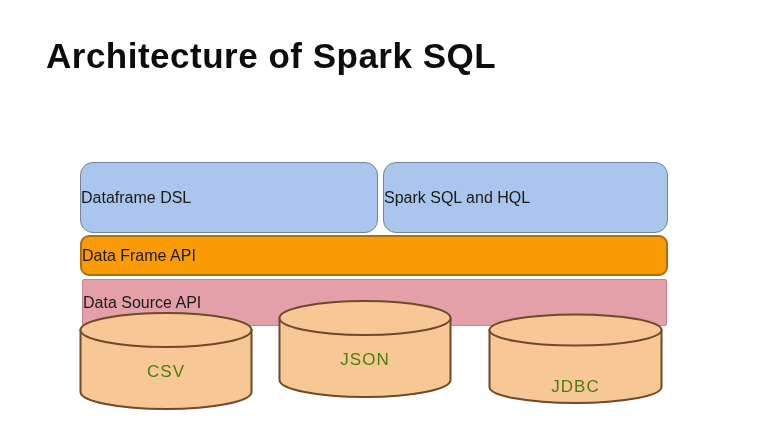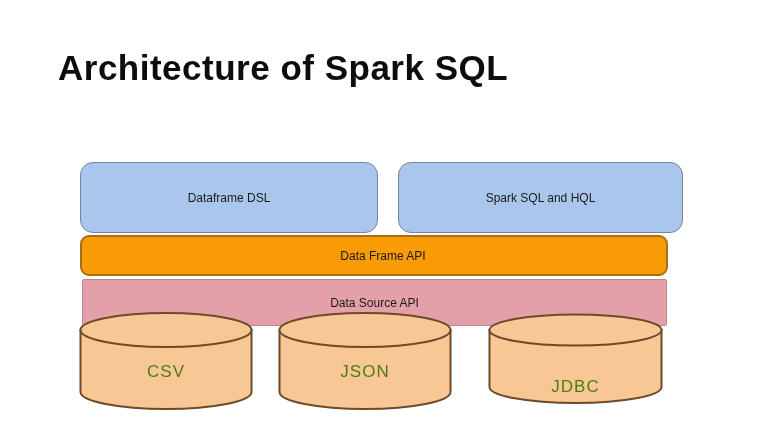--- a/index.html
+++ b/index.html
@@ -8,55 +8,53 @@
     width: 778px;
     height: 437px;
     background: #ffffff;
     font-family: "Liberation Sans", sans-serif;
     overflow: hidden;
   }
   .title {
     position: absolute;
     left: 46px;
     top: 36px;
-    margin: 12px;
+    margin: 0;
     font-size: 35px;
     font-weight: bold;
     color: #0d0d0d;
     letter-spacing: 0.5px;
     white-space: nowrap;
   }
   .layer {
     position: absolute;
     display: flex;
     align-items: center;
-    justify-content: center;
     box-sizing: border-box;
-    font-size: 12px;
+    font-size: 16px;
     color: #1a1a1a;
     text-align: center;
   }
   .blue-box {
     top: 162px;
     height: 71px;
     background: #aac6ec;
     border: 1.5px solid #76849a;
     border-radius: 13px;
   }
   .blue-box.left  { left: 80px;  width: 298px; }
-  .blue-box.right { left: 383px; width: 285px; margin-left: 15px; }
+  .blue-box.right { left: 383px; width: 285px; }
   .orange-bar {
     left: 80px;
     top: 235px;
     width: 588px;
     height: 41px;
     background: #f89b05;
     border: 2px solid #a86f14;
     border-radius: 9px;
-    padding-left: 18px;
   }
   .pink-bar {
     left: 82px;
     top: 279px;
     width: 585px;
     height: 47px;
     background: #e4a0a8;
     border: 1.5px solid #c5848d;
     border-radius: 2px;
   }
@@ -67,21 +65,21 @@
   .cylinder .cyl-label {
     position: absolute;
     left: 0;
     width: 100%;
     text-align: center;
     font-size: 17px;
     color: #4d7c0f;
     letter-spacing: 1px;
   }
   .cyl-csv  { left: 79px;  top: 311px; }
-  .cyl-json { left: 278px; top: 311px; text-decoration: underline; }
+  .cyl-json { left: 278px; top: 299px; text-decoration: underline; }
   .cyl-jdbc { left: 488px; top: 313px; }
   .cyl-csv  .cyl-label { top: 51px; }
   .cyl-json .cyl-label { top: 51px; }
   .cyl-jdbc .cyl-label { top: 41px; margin-top: 23px; }
 </style>
 </head>
 <body>
 
 <div class="stage">
 

